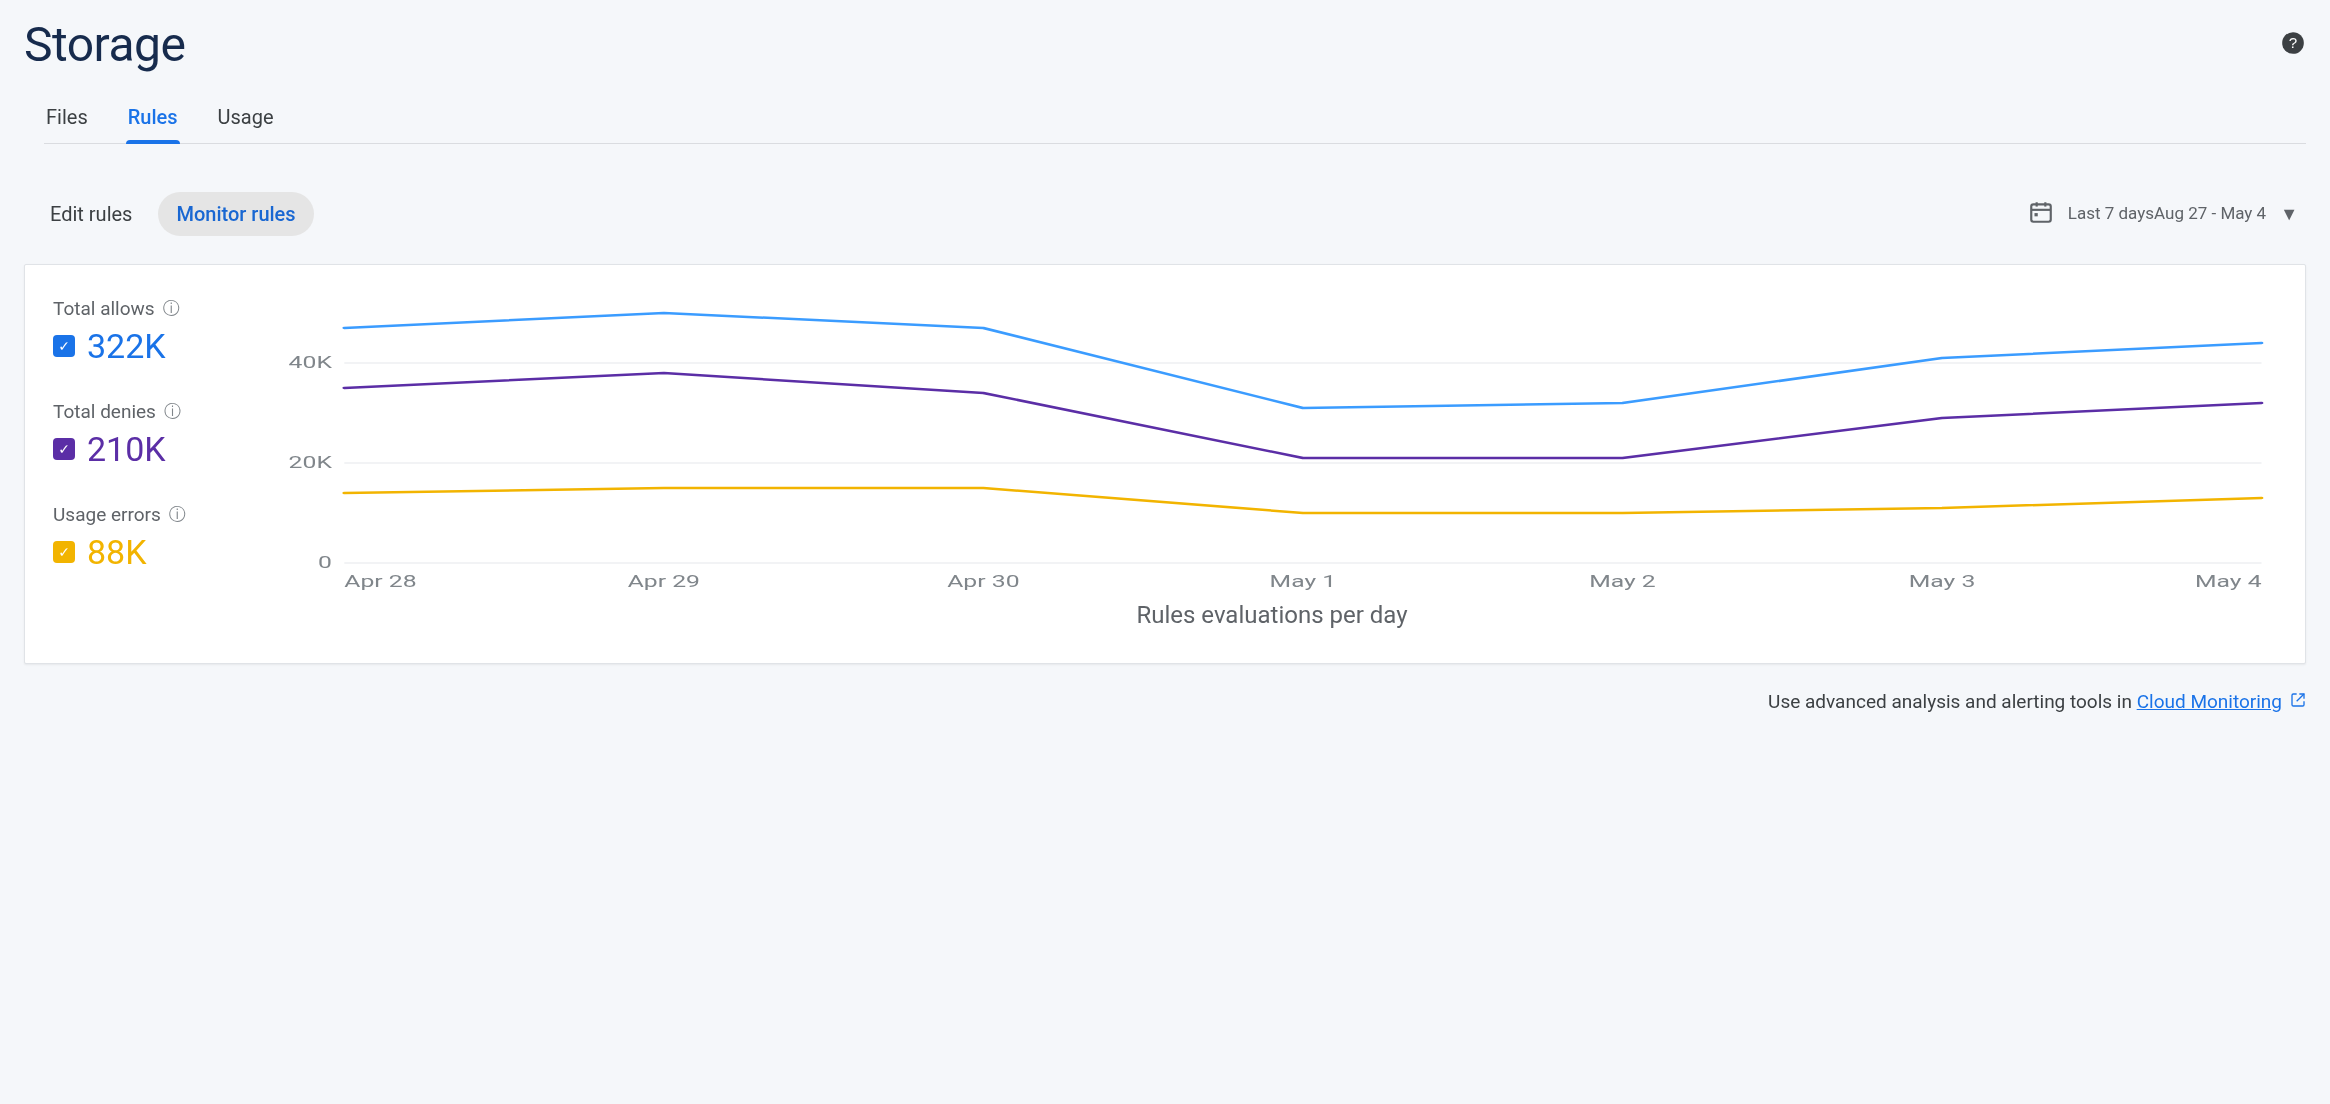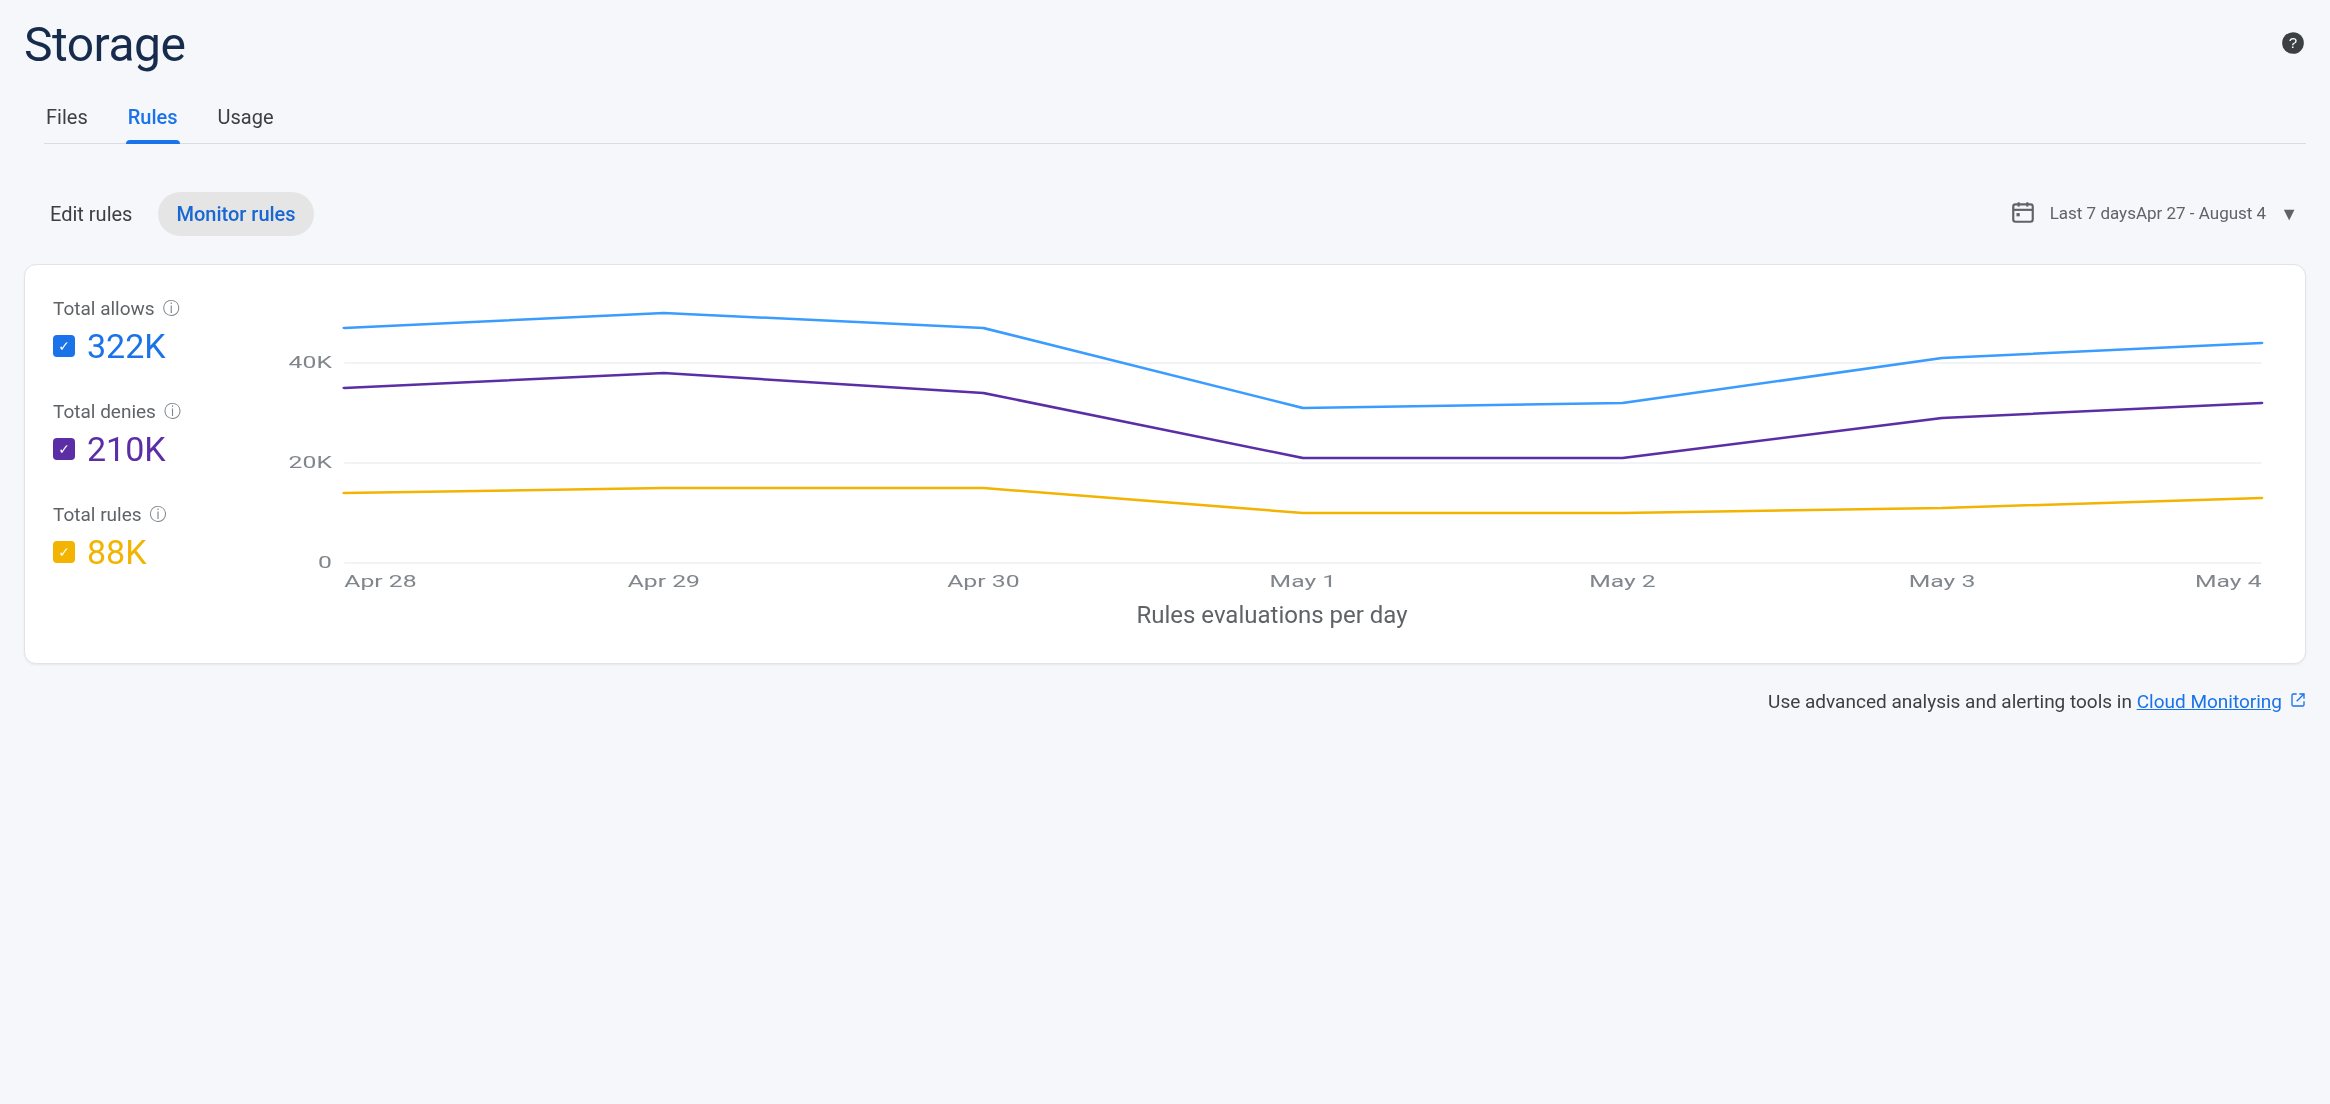--- a/index.html
+++ b/index.html
@@ -98,21 +98,21 @@
   }
   .date-picker .chev {
     font-size: 18px;
     color: #5f6368;
   }
 
   .card {
     margin-top: 28px;
     background: #fff;
     border: 1px solid #e0e3e7;
-    border-radius: 12px;
+    border-radius: 2px;
     padding: 28px 28px 34px 28px;
     box-shadow: 0 1px 2px rgba(60,64,67,0.08);
   }
   .card-body {
     display: flex;
     gap: 24px;
     align-items: stretch;
   }
   .legend {
     width: 190px;
@@ -233,21 +233,21 @@
         <svg width="26" height="26" viewBox="0 0 24 24" fill="none" stroke="#5f6368" stroke-width="2">
             <rect x="3" y="5" width="18" height="16" rx="2"></rect>
             <line x1="3" y1="10" x2="21" y2="10"></line>
             <line x1="8" y1="3" x2="8" y2="7"></line>
             <line x1="16" y1="3" x2="16" y2="7"></line>
             <rect x="6" y="13" width="3" height="3" fill="#5f6368" stroke="none"></rect>
           </svg>
       </span>
       <span class="texts">
         <span>Last 7 days</span>
-        <span>Apr 27 - August 4</span>
+        <span>Aug 27 - May 4</span>
       </span>
       <span class="chev">▼</span>
     </div>
   </div>
 
   <div class="card">
     <div class="card-body">
 
       <div class="legend">
 
@@ -268,21 +268,21 @@
             <span class="help-q">ⓘ</span>
           </div>
           <div class="value-row">
             <span class="chk" style="background:#5b2ea6">✓</span>
             <span class="big" style="color:#5b2ea6">210K</span>
           </div>
         </div>
 
         <div class="legend-item">
           <div class="label-row">
-            <span>Total rules</span>
+            <span>Usage errors</span>
             <span class="help-q">ⓘ</span>
           </div>
           <div class="value-row">
             <span class="chk" style="background:#f2b400">✓</span>
             <span class="big" style="color:#f2b400">88K</span>
           </div>
         </div>
 
       </div>
 

